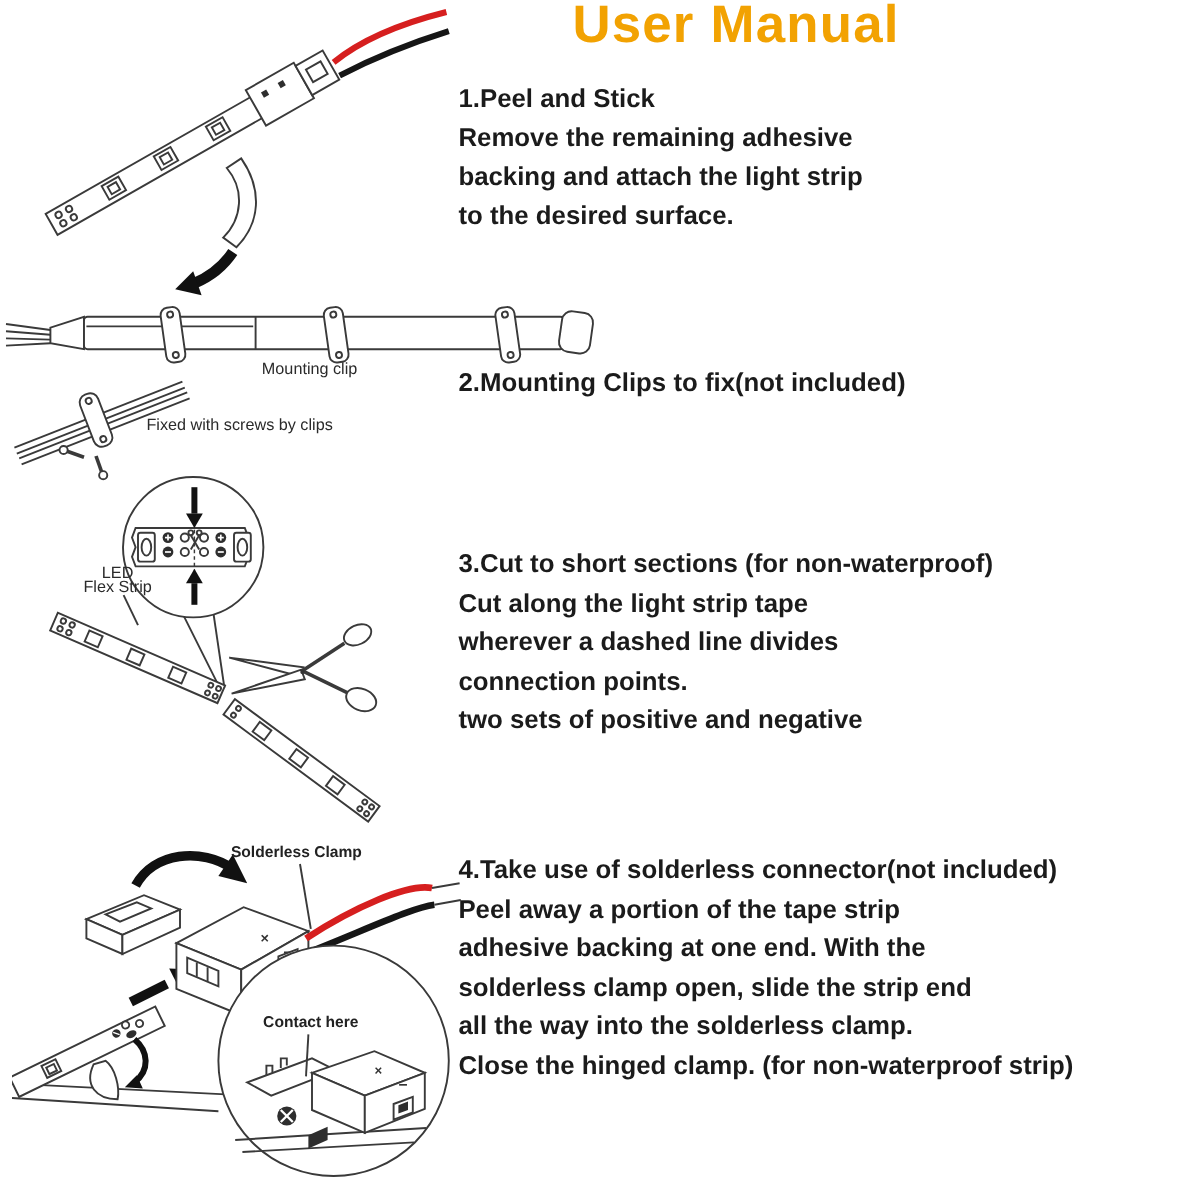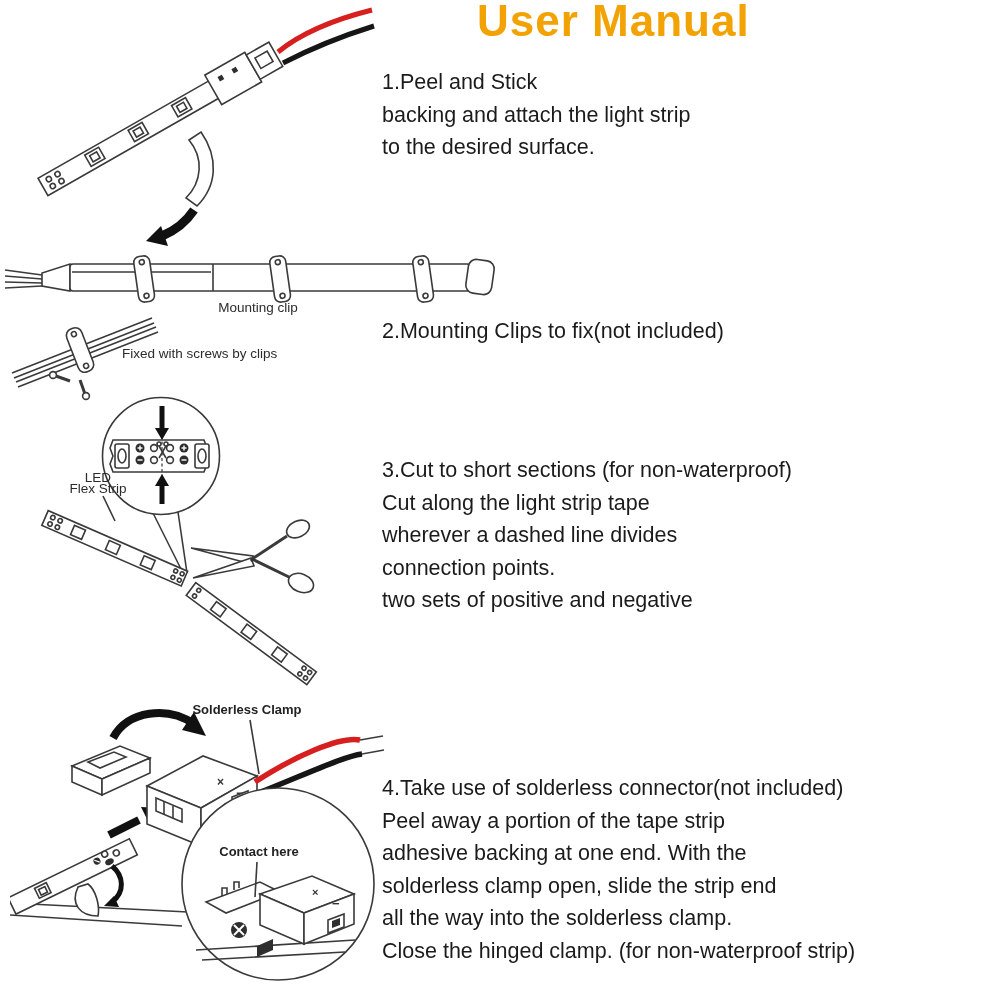--- a/index.html
+++ b/index.html
@@ -1,22 +1,22 @@
 <!DOCTYPE html>
 <html><head>
 <meta charset="utf-8">
 <style>
   html,body{margin:0;padding:0;background:#ffffff;}
   body{width:1000px;height:1000px;font-family:"Liberation Sans",sans-serif;}
   .page{position:relative;width:956px;height:1000px;background:#fff;overflow:hidden;}
   .title{position:absolute;left:477px;top:-4px;margin:0;font-size:44px;font-weight:700;
          color:#F2A202;letter-spacing:1px;white-space:nowrap;}
-  .txt{position:absolute;left:382px;color:#1b1b1b;font-size:21.5px;font-weight:400;
+  .txt{position:absolute;left:382px;color:#1b1b1b;font-size:21.5px;font-weight:700;
        line-height:32.5px;white-space:nowrap;}
-  .s1{top:66px}.s2{top:315px}.s3{top:454px}.s4{top:772px}
+  .s1{top:66px}.s2{top:303px}.s3{top:454px}.s4{top:709px}
   .illus{position:absolute;}
   .i1{left:0;top:0;width:380px;height:250px;}
   .i2{left:0;top:248px;width:520px;height:160px;}
   .i3{left:15px;top:390px;width:360px;height:300px;}
   .i4{left:10px;top:694px;width:375px;height:302px;}
   svg{display:block;}
   .ln{stroke:#3a3a3a;stroke-width:1.6;fill:none;}
   .wfill{stroke:#3a3a3a;stroke-width:1.6;fill:#ffffff;}
   .dkfill{fill:#2e2e2e;stroke:none;}
   .lbl{fill:#2b2b2b;font-size:13.5px;font-weight:400;}
@@ -25,20 +25,21 @@
 </style>
 </head>
 <body>
 
 <div class="page">
 
   <h1 class="title">User Manual</h1>
 
   <section class="txt s1">
     <div>1.Peel and Stick</div>
+    <div>Remove the remaining adhesive</div>
     <div>backing and attach the light strip</div>
     <div>to the desired surface.</div>
   </section>
 
   <section class="txt s2">
     <div>2.Mounting Clips to fix(not included)</div>
   </section>
 
   <section class="txt s3">
     <div>3.Cut to short sections (for non-waterproof)</div>

